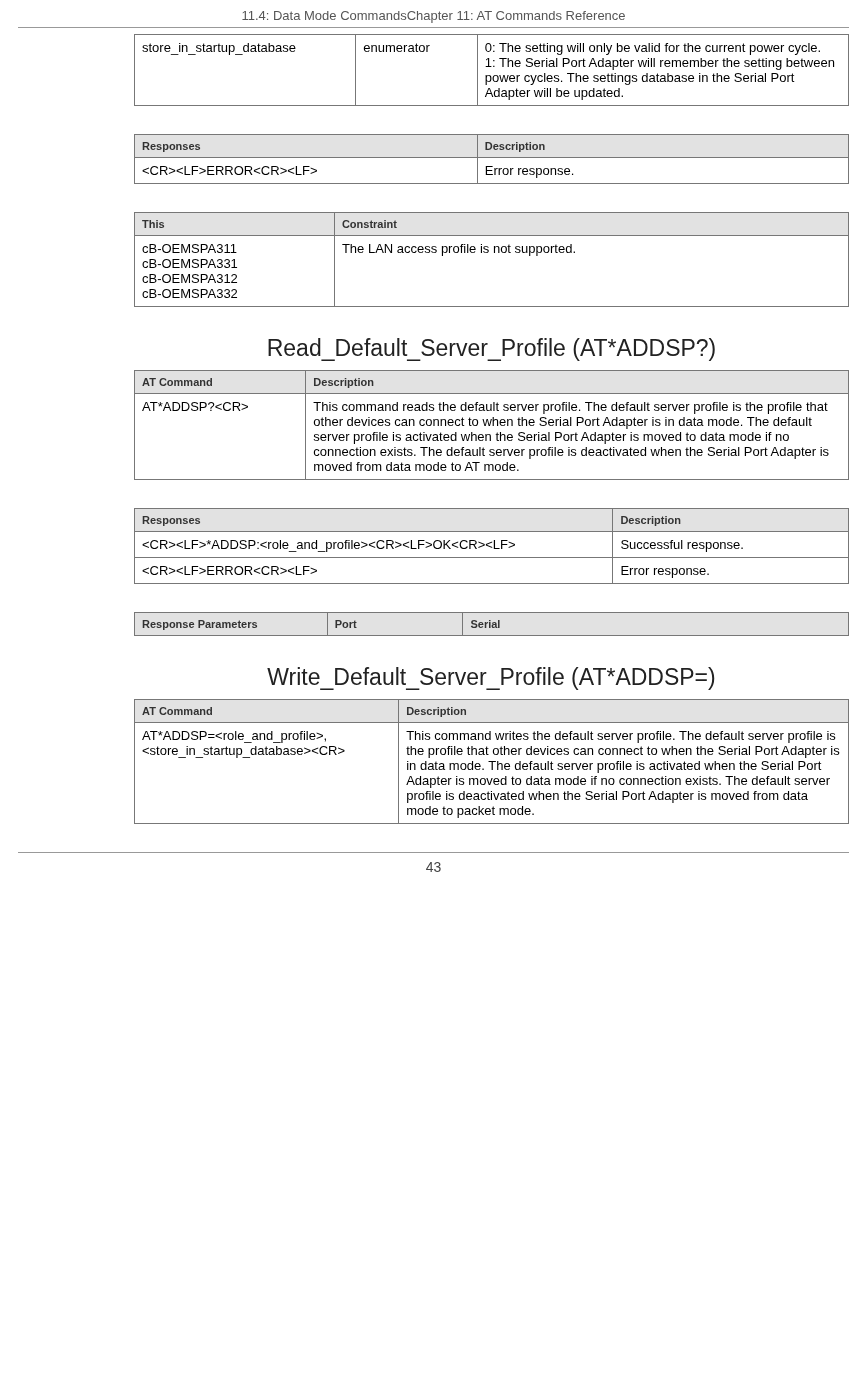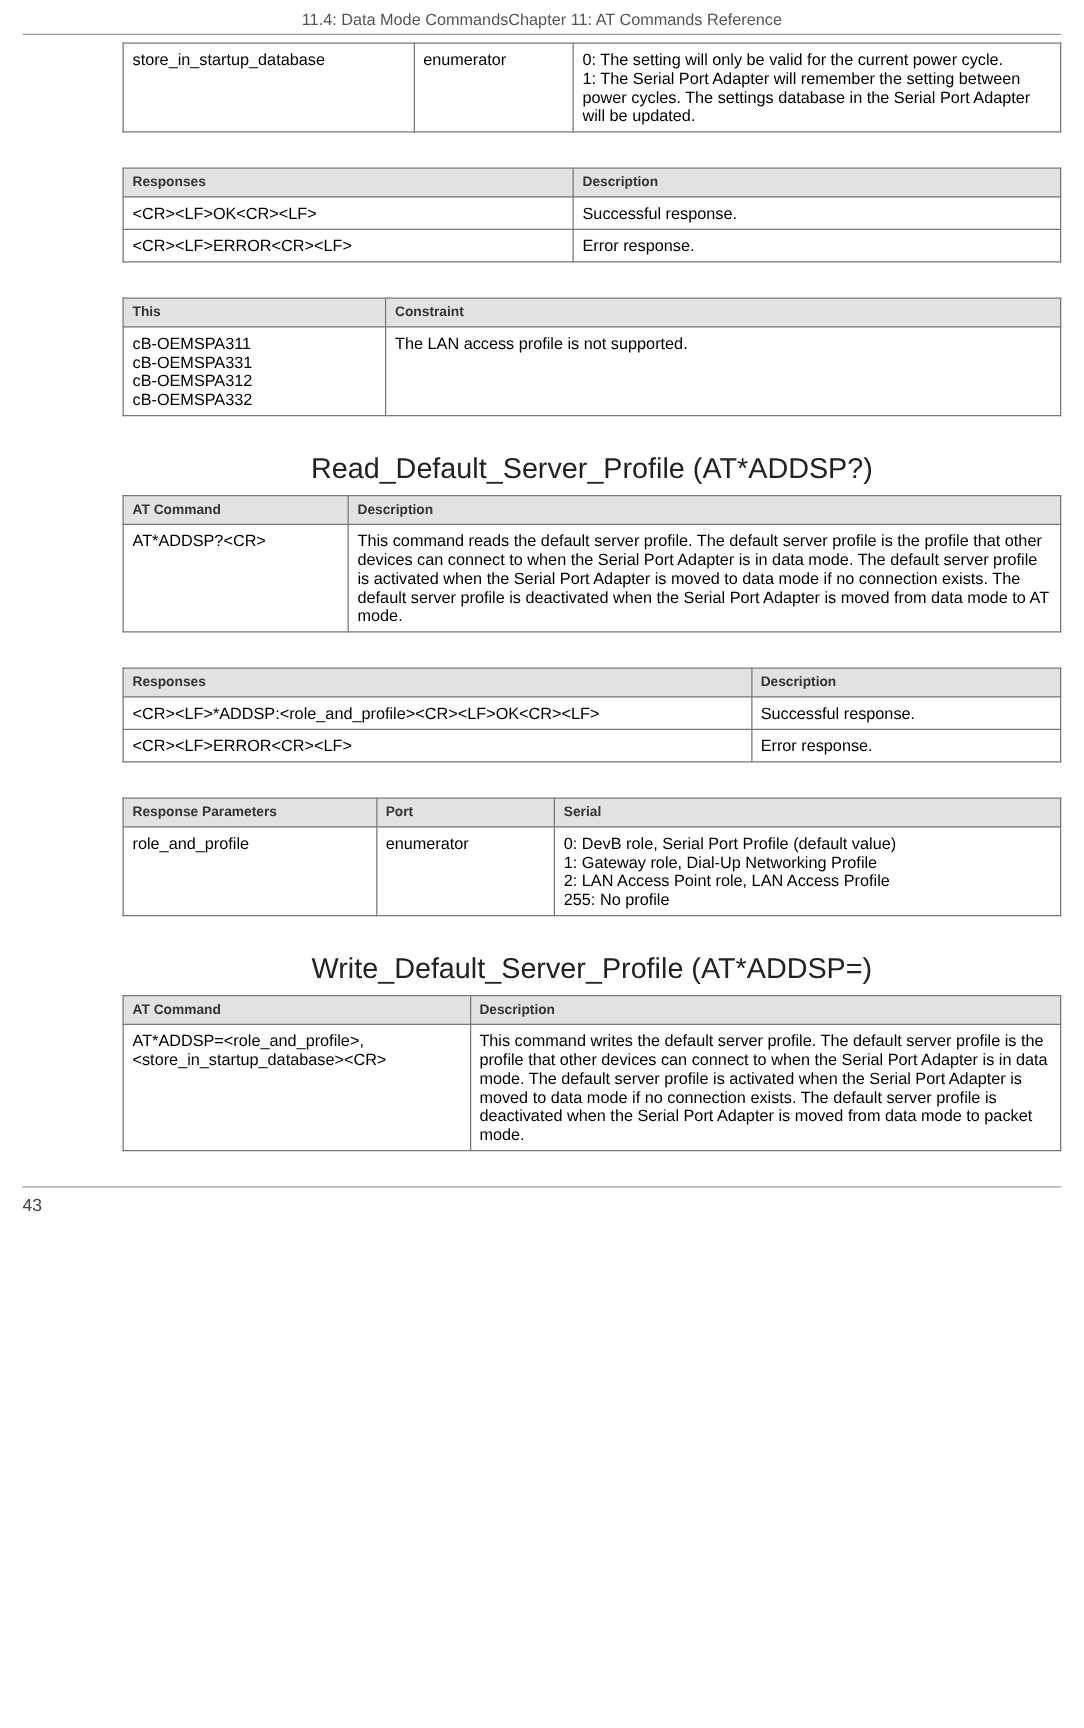--- a/index.html
+++ b/index.html
@@ -18,21 +18,21 @@
     display: flex;
     justify-content: center;
     font-family: "Trebuchet MS", Verdana, sans-serif;
     font-size: 13px;
     color: #555;
     padding: 8px 0 4px 0;
     border-bottom: 1px solid #999;
     margin-bottom: 6px;
   }
   .content {
-    margin-left: 80px;
+    margin-left: 116px;
   }
   table.doc {
     border-collapse: collapse;
     width: 100%;
     margin-bottom: 28px;
     font-size: 13px;
   }
   table.doc th, table.doc td {
     border: 1px solid #777;
     padding: 5px 7px;
@@ -49,21 +49,21 @@
   h2.section {
     font-family: "Trebuchet MS", Verdana, sans-serif;
     font-weight: normal;
     font-size: 23px;
     color: #222;
     margin: 8px 0 8px 0;
     text-align: center;
   }
   .bottom-footer {
     border-top: 1px solid #999;
-    text-align: left;
+    text-align: center;
     font-family: "Trebuchet MS", Verdana, sans-serif;
     font-size: 14px;
     color: #444;
     padding: 6px 0 10px 0;
     margin-top: 12px;
   }
 </style>
 </head>
 <body>
 
@@ -96,24 +96,20 @@
       <colgroup>
           <col style="width:48%">
           <col style="width:52%">
         </colgroup>
       <tbody>
           <tr>
         <th>Responses</th>
         <th>Description</th>
       </tr>
       <tr>
-        <td>&lt;CR&gt;&lt;LF&gt;OK&lt;CR&gt;&lt;LF&gt;</td>
-        <td>Successful response.</td>
-      </tr>
-      <tr>
         <td>&lt;CR&gt;&lt;LF&gt;ERROR&lt;CR&gt;&lt;LF&gt;</td>
         <td>Error response.</td>
       </tr>
     </tbody>
       </table>
 
     <table class="doc">
       <colgroup>
           <col style="width:28%">
           <col style="width:72%">
@@ -178,28 +174,20 @@
           <col style="width:27%">
           <col style="width:19%">
           <col style="width:54%">
         </colgroup>
       <tbody>
           <tr>
         <th>Response Parameters</th>
         <th>Port</th>
         <th>Serial</th>
       </tr>
-      <tr>
-        <td>role_and_profile</td>
-        <td>enumerator</td>
-        <td style="white-space:pre-line">0: DevB role, Serial Port Profile (default value)
-1: Gateway role, Dial-Up Networking Profile
-2: LAN Access Point role, LAN Access Profile
-255: No profile</td>
-      </tr>
     </tbody>
       </table>
 
     <h2 class="section">Write_Default_Server_Profile (AT*ADDSP=)</h2>
 
     <table class="doc">
       <colgroup>
           <col style="width:37%">
           <col style="width:63%">
         </colgroup>

